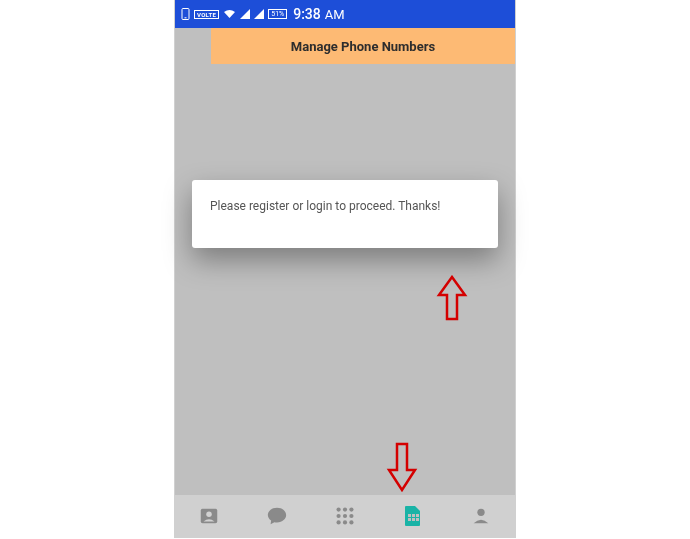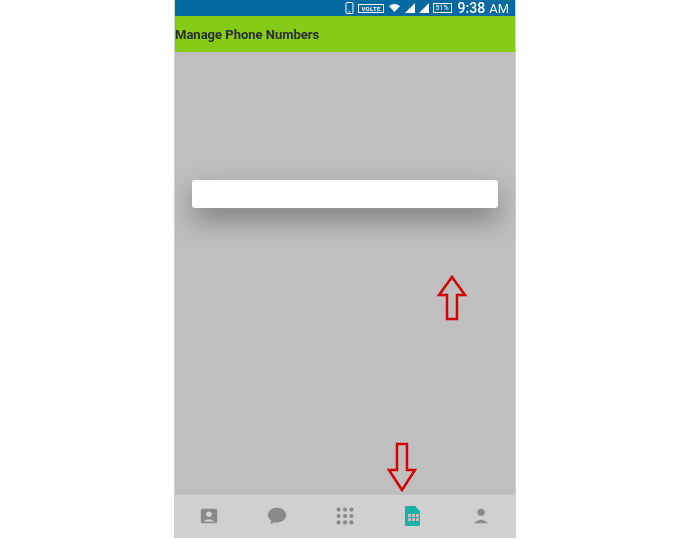--- a/index.html
+++ b/index.html
@@ -22,26 +22,26 @@
     left: 175px;
     top: 0;
     width: 340px;
     height: 537px;
     background: #bfbfbf; 
     box-shadow: 0 0 0 1px #d0d0d0;
   }
 
   
   .status-bar {
-    height: 16px;
-    background: #0369a1;
+    height: 28px;
+    background: #1d4ed8;
     color: #fff;
     display: flex;
     align-items: center;
-    justify-content: flex-end;
+    justify-content: flex-start;
     padding: 0 6px;
     font-size: 9px;
     gap: 4px;
   }
   .status-bar .sb-glyph { display:inline-flex; align-items:center; }
   .status-bar svg { display:block; }
   .volte {
     font-size: 6px;
     font-weight: 700;
     border: 1px solid #fff;
@@ -57,26 +57,28 @@
   }
   .time {
     font-size: 14px;
     font-weight: 500;
     margin-left: 2px;
   }
 
   
   .app-header {
     height: 36px;
-    background: #84cc16;
-    display: flex;
-    align-items: center;
+    background: #fdba74;
+    display: flex;
+    align-items: center;
+    justify-content: center;
     font-size: 13px;
     font-weight: 700;
     color: #2d2d2d;
+    margin-left: 36px;
   }
 
   
   .dialog {
     position: absolute;
     left: 17px;
     right: 17px;
     top: 180px;
     background: #ffffff;
     border-radius: 3px;
@@ -161,20 +163,21 @@
       <span class="batt-box">51%</span>
       <span class="time">9:38</span>
       <span style="font-size:13px;">AM</span>
     </div>
 
     <div class="app-header">
       <span>Manage Phone Numbers</span>
     </div>
 
     <div class="dialog">
+      <div class="dialog-message">Please register or login to proceed. Thanks!</div>
     </div>
 
     <svg class="arrow" style="left:260px; top:275px;" width="34" height="48" viewBox="0 0 34 48">
       <path d="M17 2 L30 20 L22 20 L22 44 L12 44 L12 20 L4 20 Z" fill="none" stroke="#d40000" stroke-width="2.5" stroke-linejoin="miter"></path>
     </svg>
 
     <svg class="arrow" style="left:210px; top:440px;" width="34" height="52" viewBox="0 0 34 52">
       <path d="M12 4 L22 4 L22 30 L30 30 L17 50 L4 30 L12 30 Z" fill="none" stroke="#d40000" stroke-width="2.5" stroke-linejoin="miter"></path>
     </svg>
 

